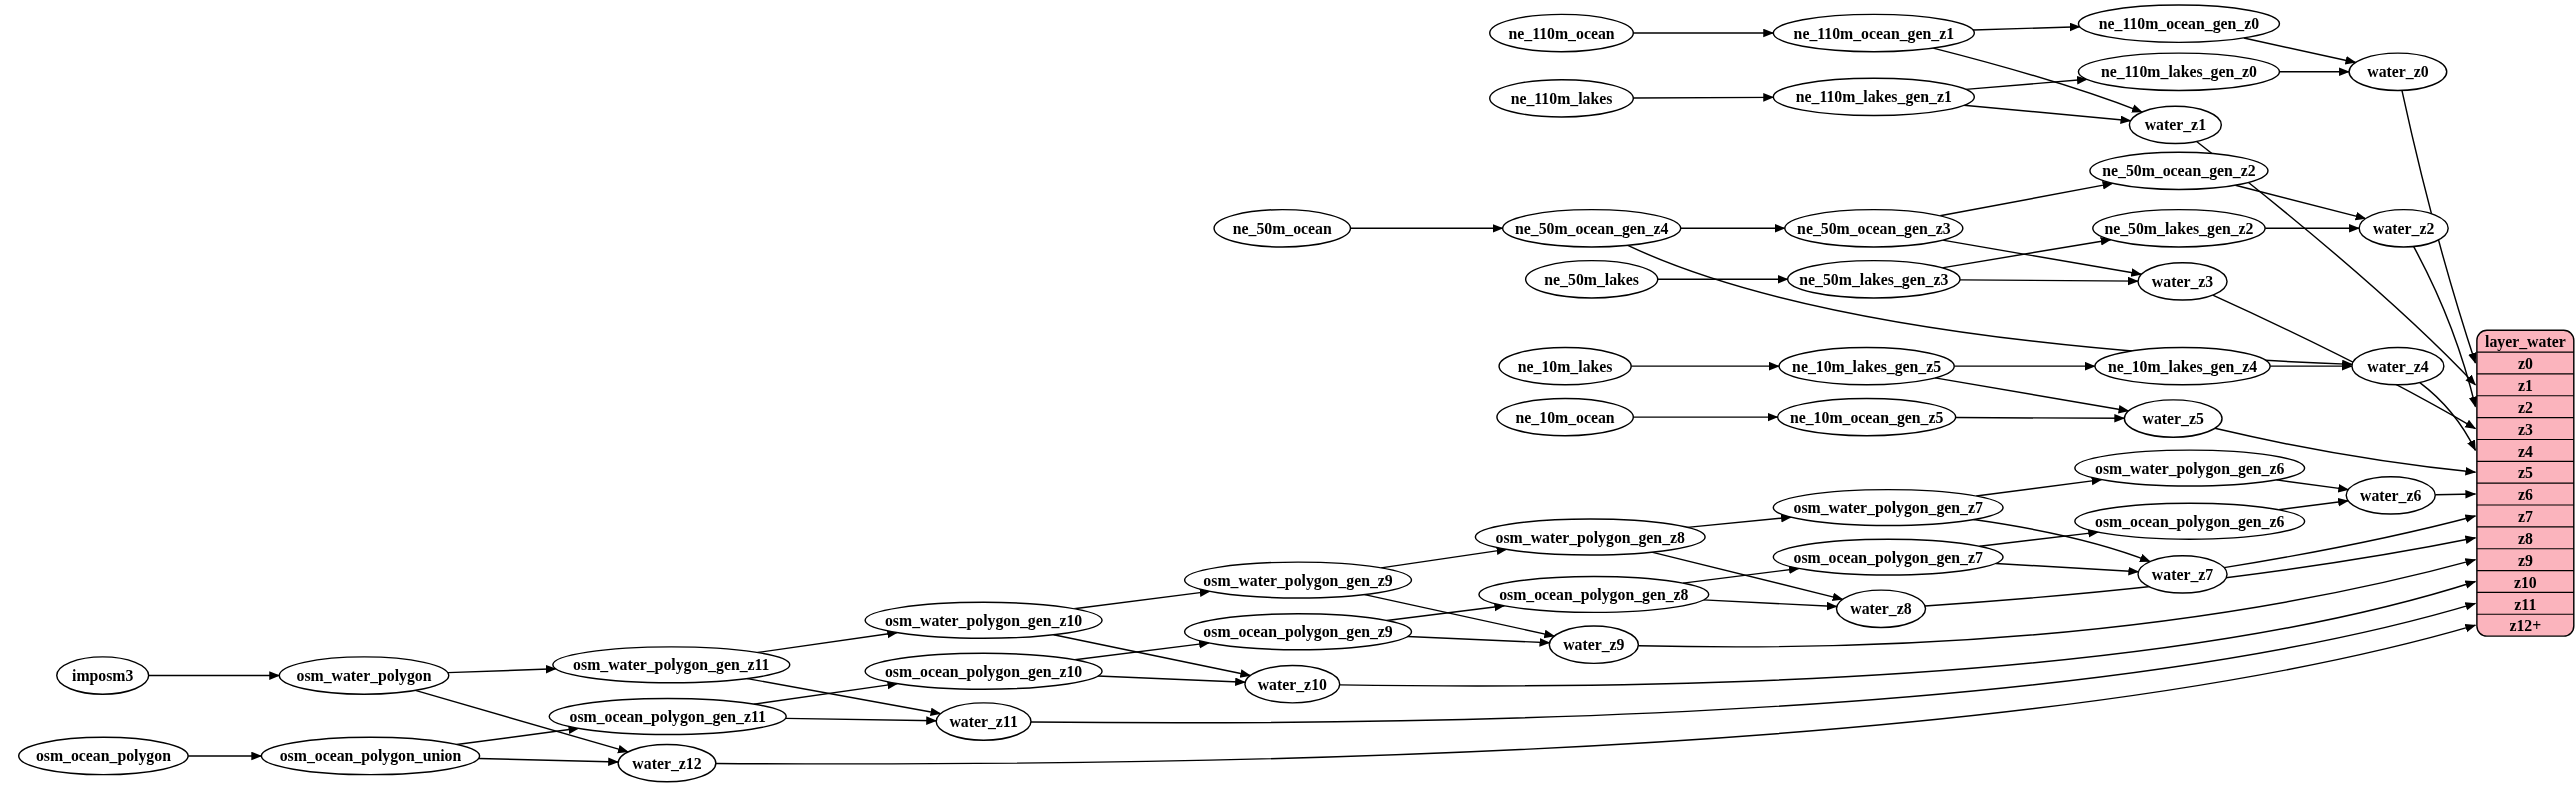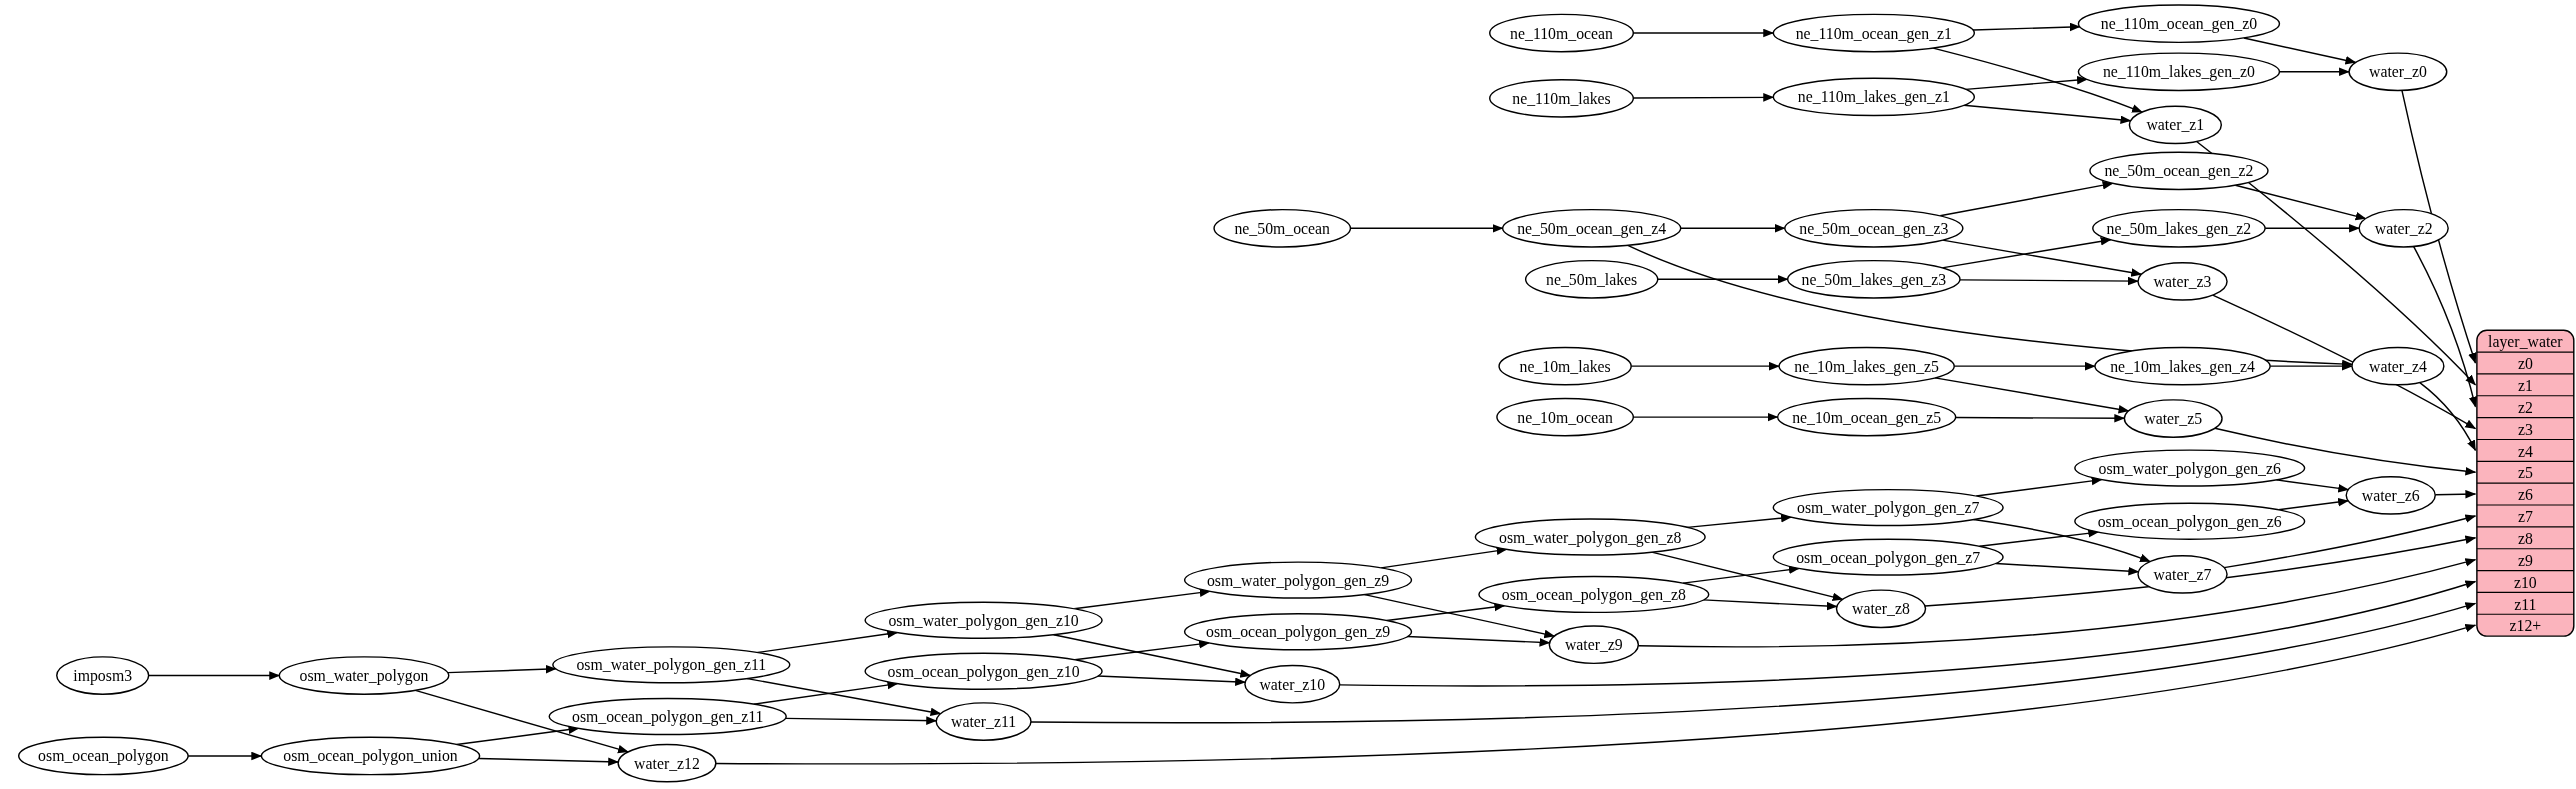--- a/index.html
+++ b/index.html
@@ -1,16 +1,16 @@
 <!DOCTYPE html>
 <html style="font-size:11.5px"><head>
 <meta charset="utf-8">
 <style>
   html,body{margin:0;padding:0;background:#ffffff;}
-  #canvas-wrap{position:relative;width:2576px;height:789px;background:#ffffff;overflow:hidden;}
+  #canvas-wrap{position:relative;width:2576px;height:789px;background:#ffffff;overflow:hidden;font-weight:bold;}
   svg{display:block;font-family:"Liberation Serif","DejaVu Serif",serif;}
   text{fill:#000000;}
 </style>
 </head>
 <body>
 
 <div id="canvas-wrap">
   <svg id="graph-svg" width="2576" height="789" viewBox="0 0 3588 1099" xmlns="http://www.w3.org/2000/svg">
       <rect x="0" y="0" width="3588" height="1099" fill="#ffffff"></rect>
       <defs>

